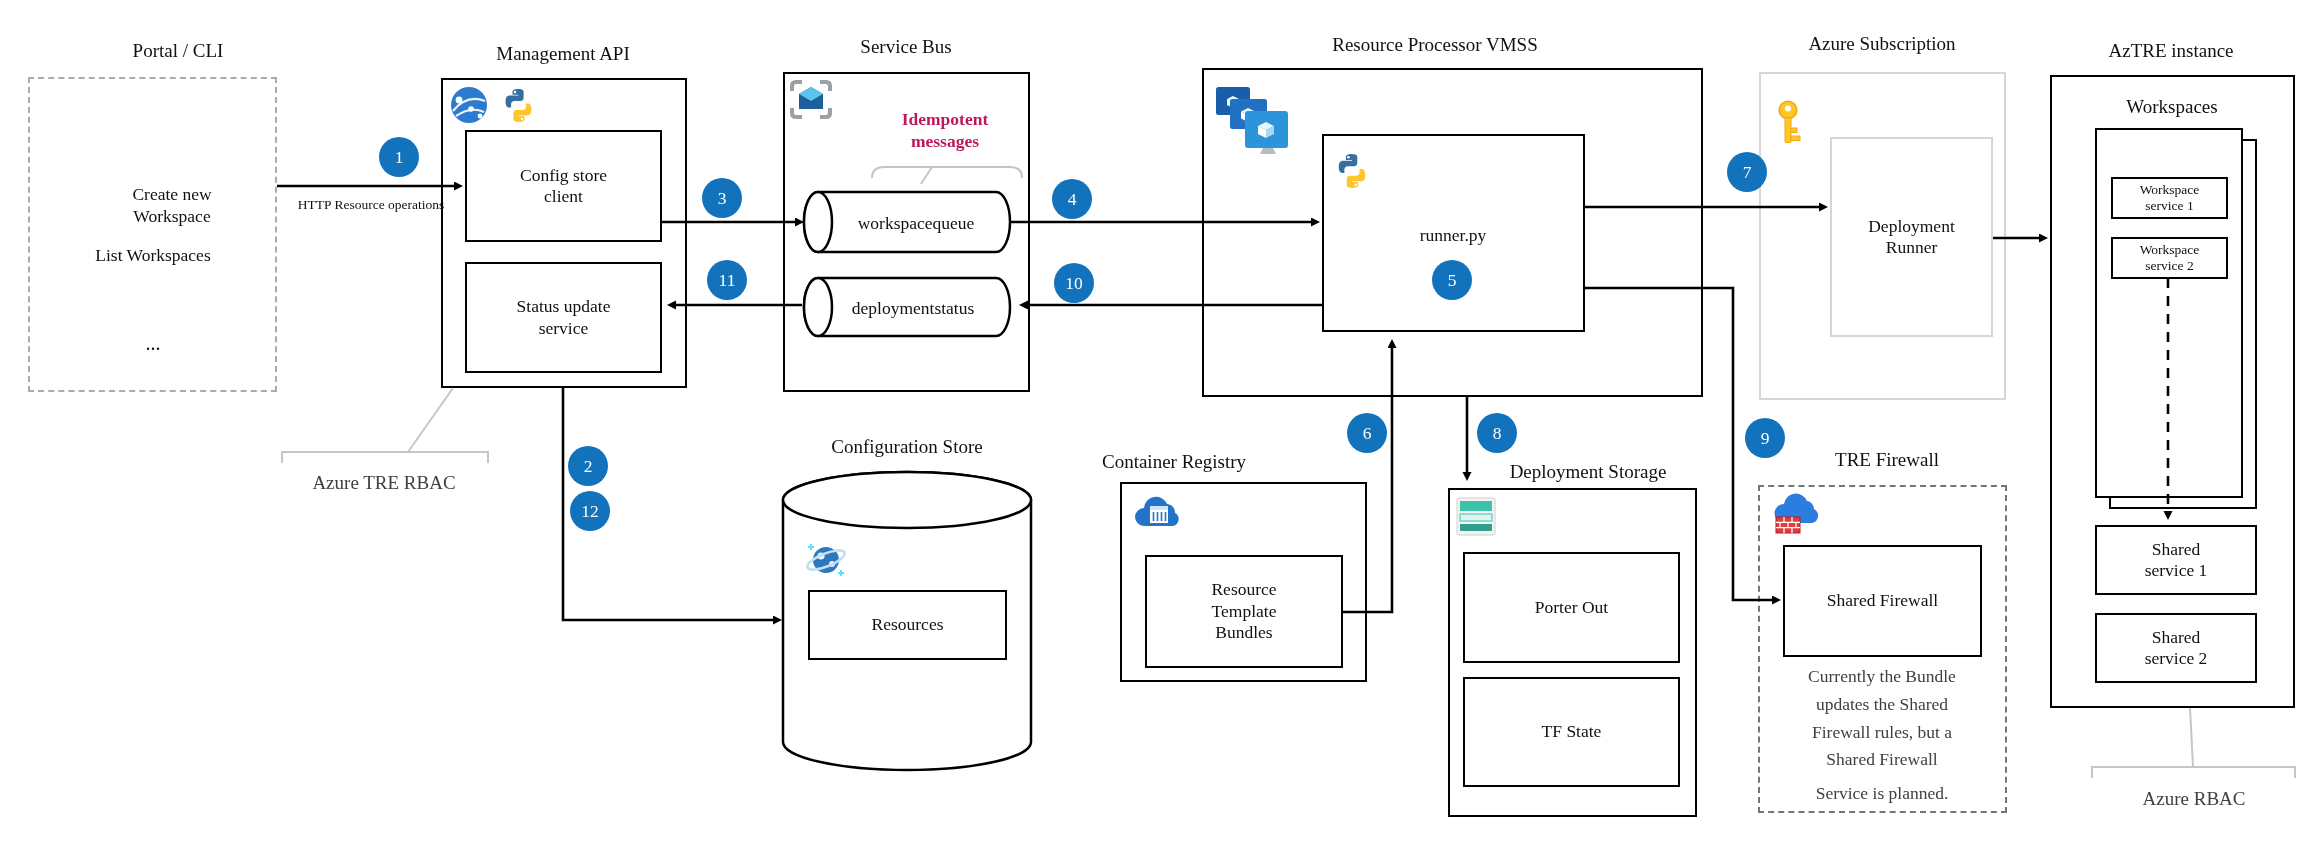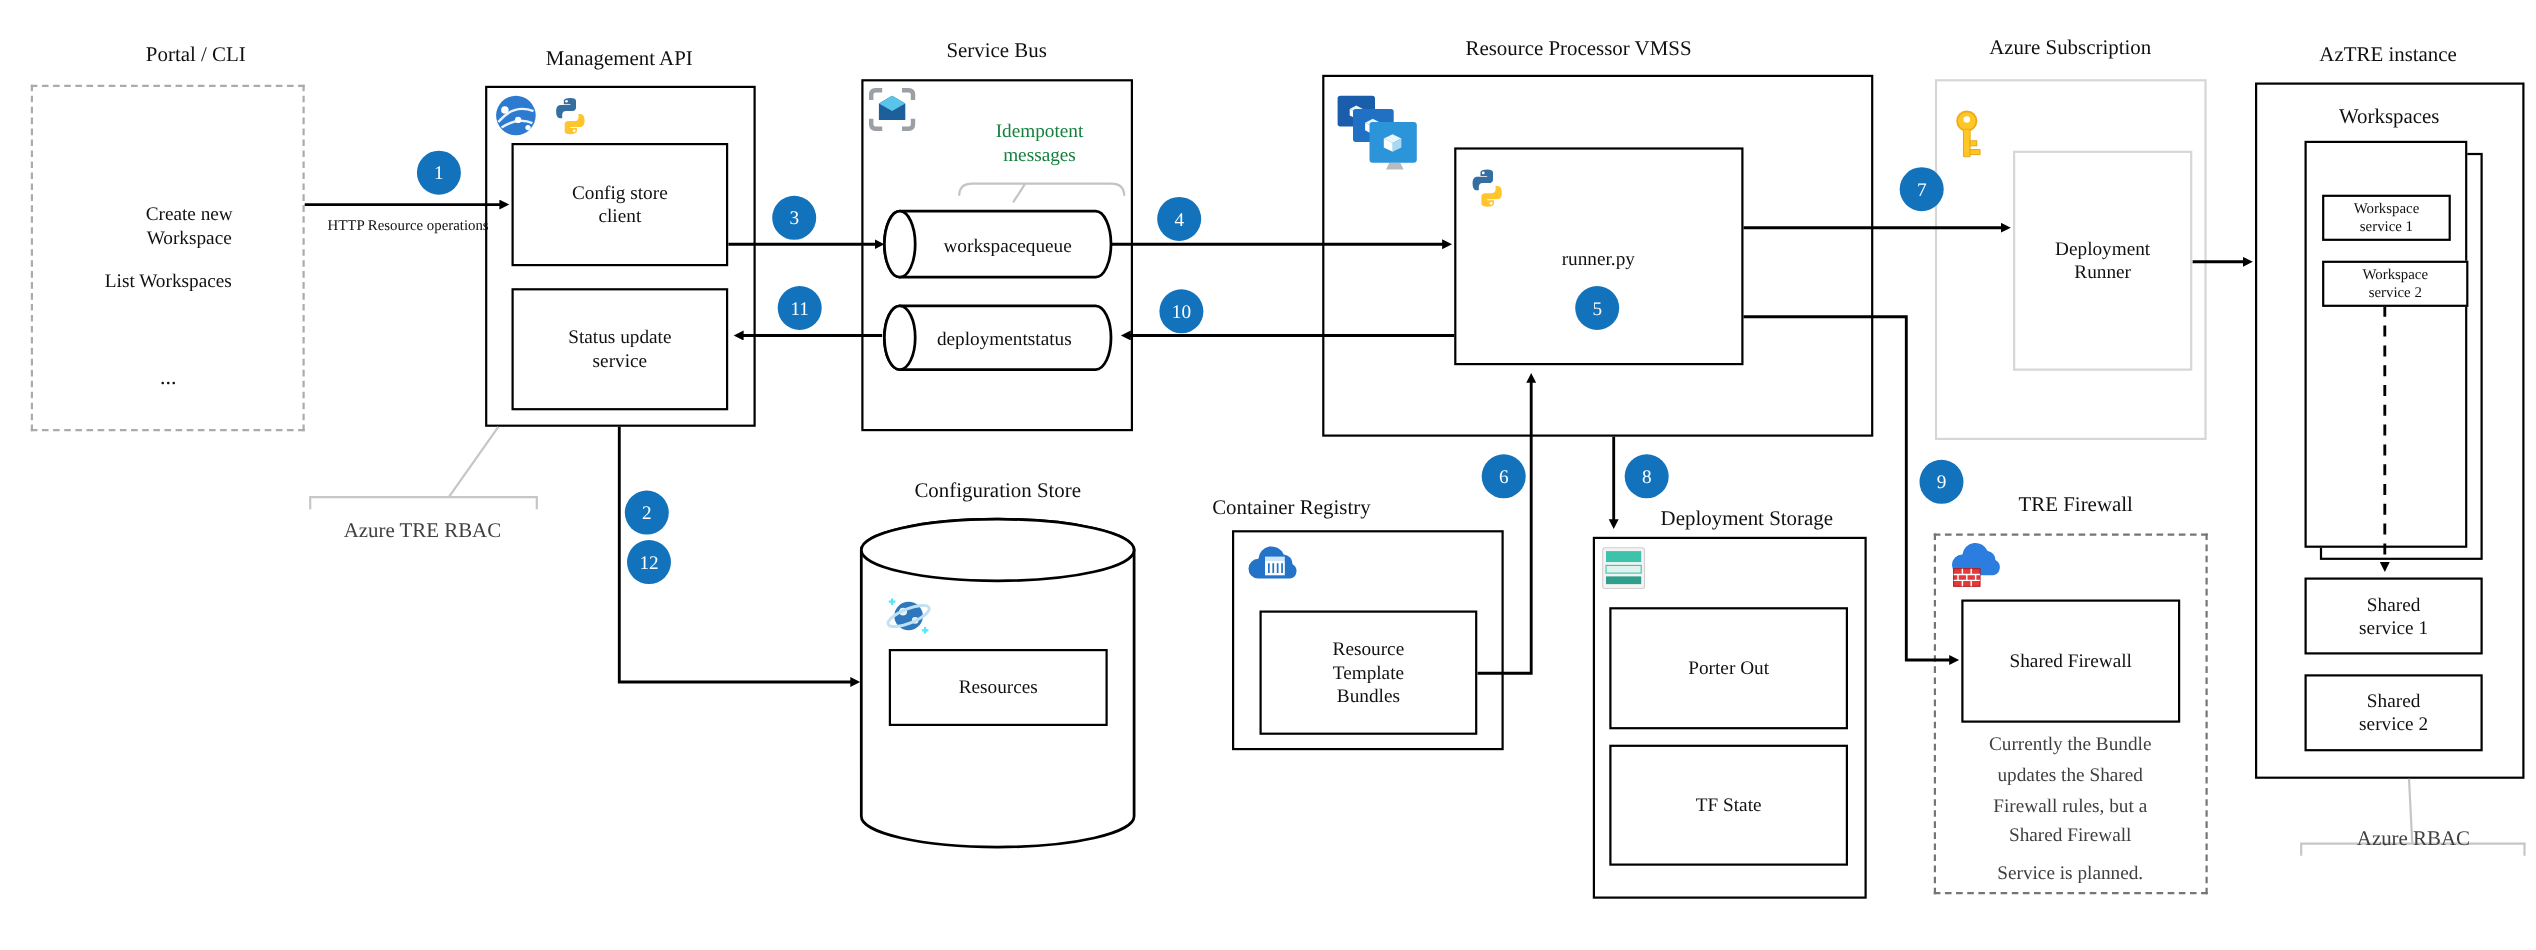--- a/index.html
+++ b/index.html
@@ -7,21 +7,21 @@
   #canvas{position:relative;width:2305px;height:864px;background:#fff;overflow:hidden;}
   .bx{position:absolute;box-sizing:border-box;border:2.6px solid #000;background:#fff;z-index:1;}
   .bx.ghost{background:transparent;}
   .inner{position:absolute;box-sizing:border-box;border:2.4px solid #000;background:#fff;z-index:3;
          display:flex;align-items:center;justify-content:center;text-align:center;
          font-size:17.5px;line-height:1.22;}
   .lbl{position:absolute;transform:translate(-50%,-50%);text-align:center;z-index:3;
        font-size:17.5px;line-height:1.28;}
   .title{font-size:19px;white-space:nowrap;}
   .nowrap{white-space:nowrap;}
-  .gray{color:#15803d;}
+  .gray{color:#be185d;font-weight:bold;}
   .graymid{color:#404040;}
   .small{font-size:13.5px;}
   .badge{position:absolute;width:40px;height:40px;border-radius:50%;background:#1272bb;color:#fff;
          display:flex;align-items:center;justify-content:center;font-size:17.5px;z-index:4;}
   svg.overlay{position:absolute;left:0;top:0;z-index:2;}
   .ic{position:absolute;z-index:3;}
 </style>
 </head>
 <body>
 
@@ -108,21 +108,21 @@
   </div>
   <div class="inner" style="left:1783px;top:545px;width:199px;height:112px;">
     <span>Shared Firewall</span>
   </div>
   <div class="inner" style="left:808px;top:590px;width:199px;height:70px;">
     <span>Resources</span>
   </div>
   <div class="inner small" style="left:2111px;top:177px;width:117px;height:42px;border-width:2px;padding:0 12px;">
     <span>Workspace service 1</span>
   </div>
-  <div class="inner small" style="left:2111px;top:237px;width:133px;height:42px;border-width:2px;padding:0 19px;">
+  <div class="inner small" style="left:2111px;top:237px;width:117px;height:42px;border-width:2px;padding:0 19px;">
     <span>Workspace service 2</span>
   </div>
   <div class="inner" style="left:2095px;top:525px;width:162px;height:70px;padding:0 34px;">
     <span>Shared service 1</span>
   </div>
   <div class="inner" style="left:2095px;top:613px;width:162px;height:70px;padding:0 34px;">
     <span>Shared service 2</span>
   </div>
 
   <div class="lbl title" style="left:178px;top:51px;">Portal / CLI</div>
@@ -139,21 +139,21 @@
 
   <div class="lbl" style="left:172px;top:161px;width:130px;margin-top:44px;">Create new Workspace</div>
   <div class="lbl nowrap" style="left:153px;top:255px;">List Workspaces</div>
   <div class="lbl" style="left:153px;top:344px;font-size:20px;">...</div>
   <div class="lbl small nowrap" style="left:371px;top:205px;">HTTP Resource operations</div>
   <div class="lbl gray" style="left:945px;top:130px;width:140px;">Idempotent messages</div>
   <div class="lbl nowrap" style="left:916px;top:223px;">workspacequeue</div>
   <div class="lbl nowrap" style="left:913px;top:308px;">deploymentstatus</div>
   <div class="lbl nowrap" style="left:1453px;top:235px;">runner.py</div>
   <div class="lbl title graymid" style="left:384px;top:483px;">Azure TRE RBAC</div>
-  <div class="lbl title graymid" style="left:2194px;top:763px;text-align:right;">Azure RBAC</div>
+  <div class="lbl title graymid" style="left:2194px;top:799px;text-align:right;">Azure RBAC</div>
   <div class="lbl graymid nowrap" style="left:1882px;top:676px;">Currently the Bundle</div>
   <div class="lbl graymid nowrap" style="left:1882px;top:704px;">updates the Shared</div>
   <div class="lbl graymid nowrap" style="left:1882px;top:732px;">Firewall rules, but a</div>
   <div class="lbl graymid nowrap" style="left:1882px;top:759px;">Shared Firewall</div>
   <div class="lbl graymid nowrap" style="left:1882px;top:793px;">Service is planned.</div>
 
   <div class="badge" style="left:379px;top:137px;">
       <span>1</span>
     </div>
   <div class="badge" style="left:568px;top:446px;">

